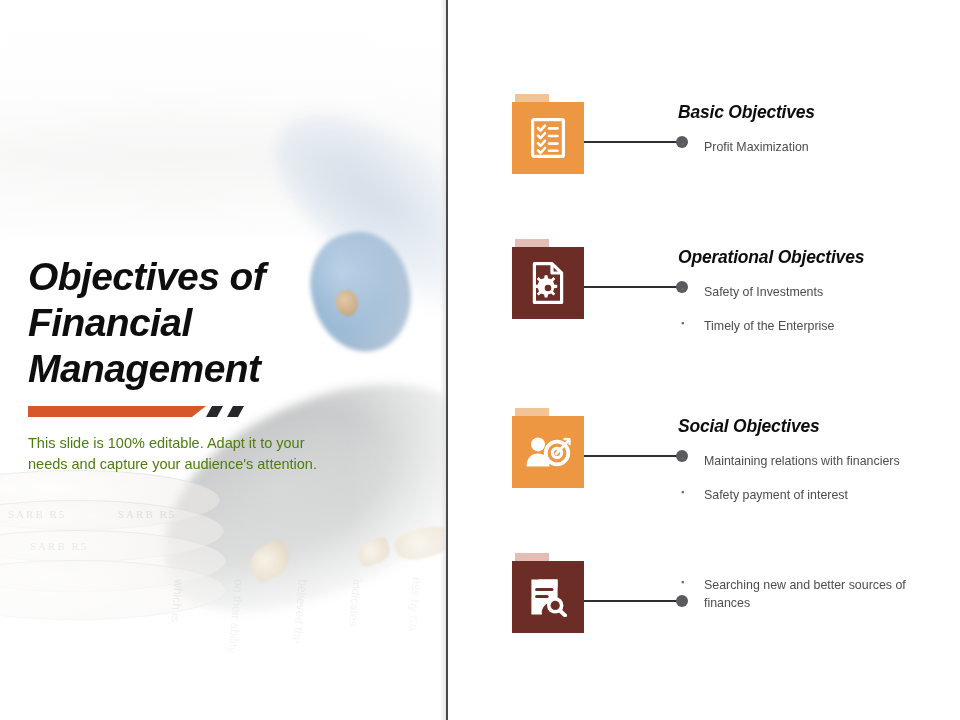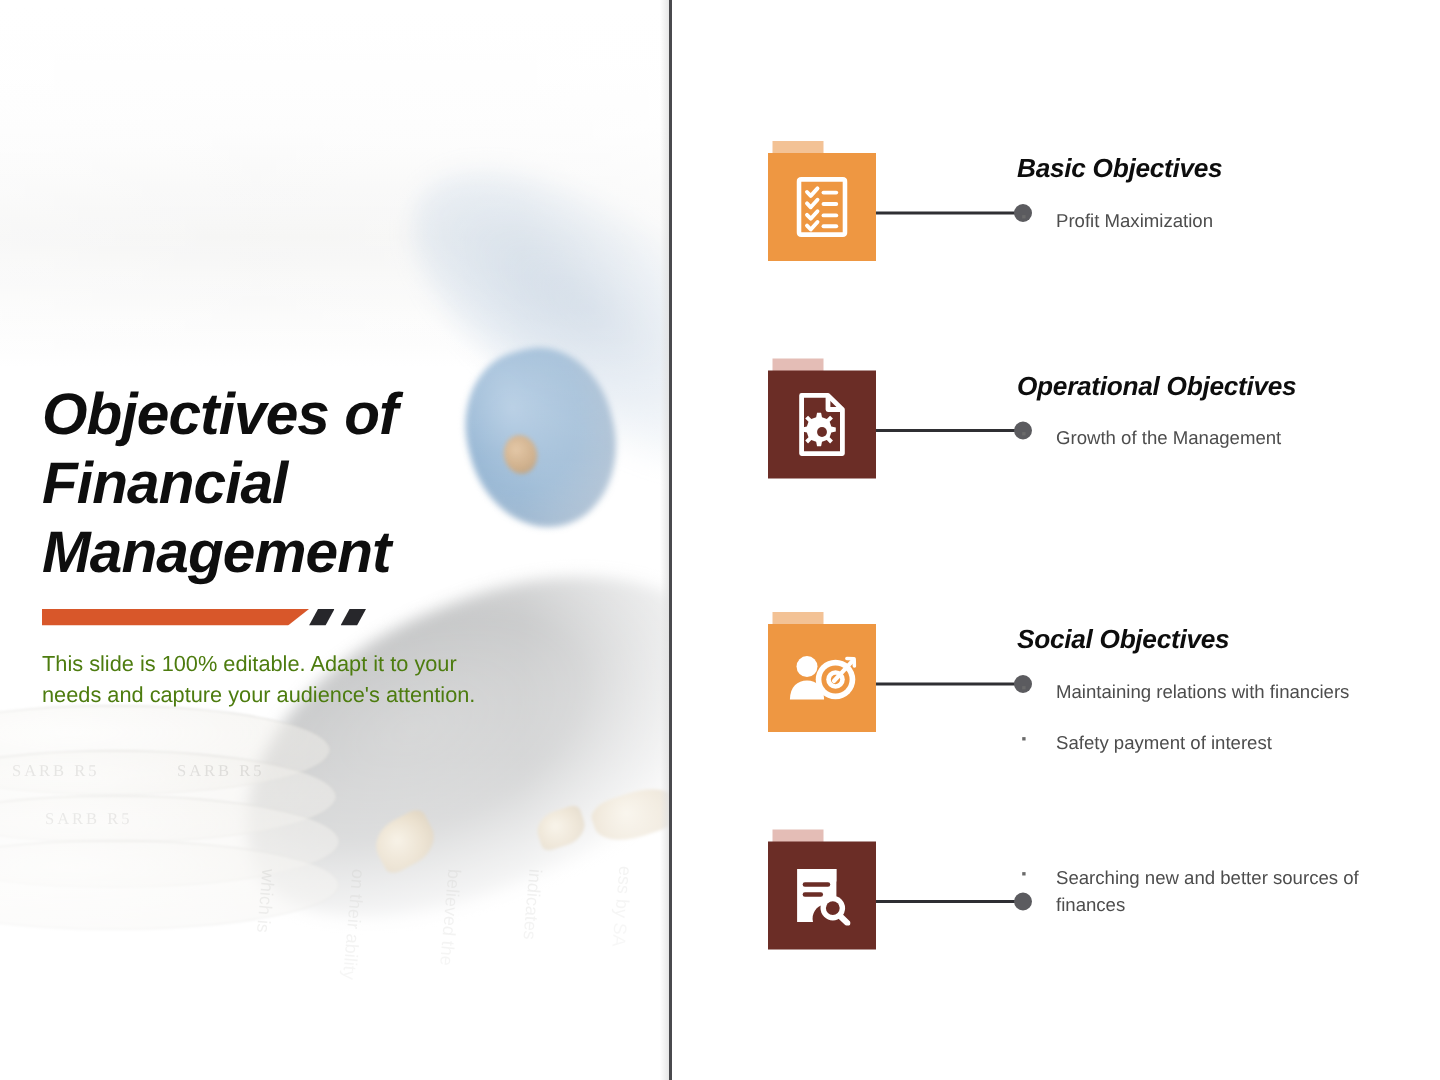--- a/index.html
+++ b/index.html
@@ -408,21 +408,22 @@
           </svg>
         </div>
       </div>
       <div class="connector">
         <div class="line"></div>
         <div class="dot"></div>
       </div>
       <div class="row-text">
         <div class="row-title">Operational Objectives</div>
         <ul class="bullets">
-          <li>Growth of the Management</li>
+          <li>Safety of Investments</li>
+          <li>Timely of the Enterprise</li>
         </ul>
       </div>
     </div>
 
     <div class="row r2">
       <div class="icon-wrap">
         <div class="icon-tab" style="background:#F3C295;"></div>
         <div class="icon-tile" style="background:#EE9742;">
           <svg width="46" height="34" viewBox="0 0 46 34" aria-hidden="true">
             <circle cx="13" cy="9.4" r="7" fill="#ffffff"></circle>

